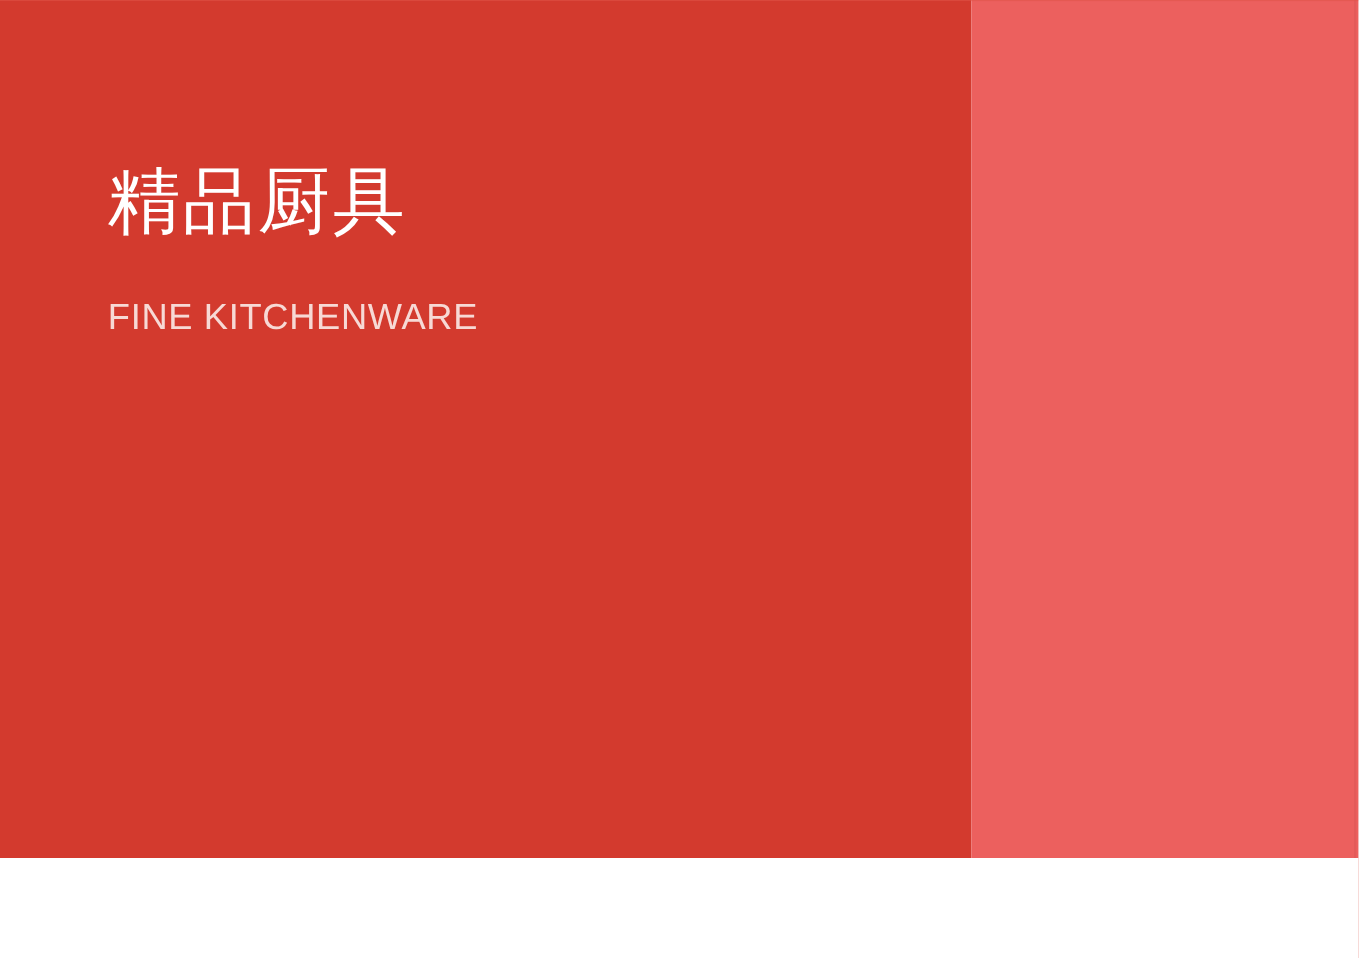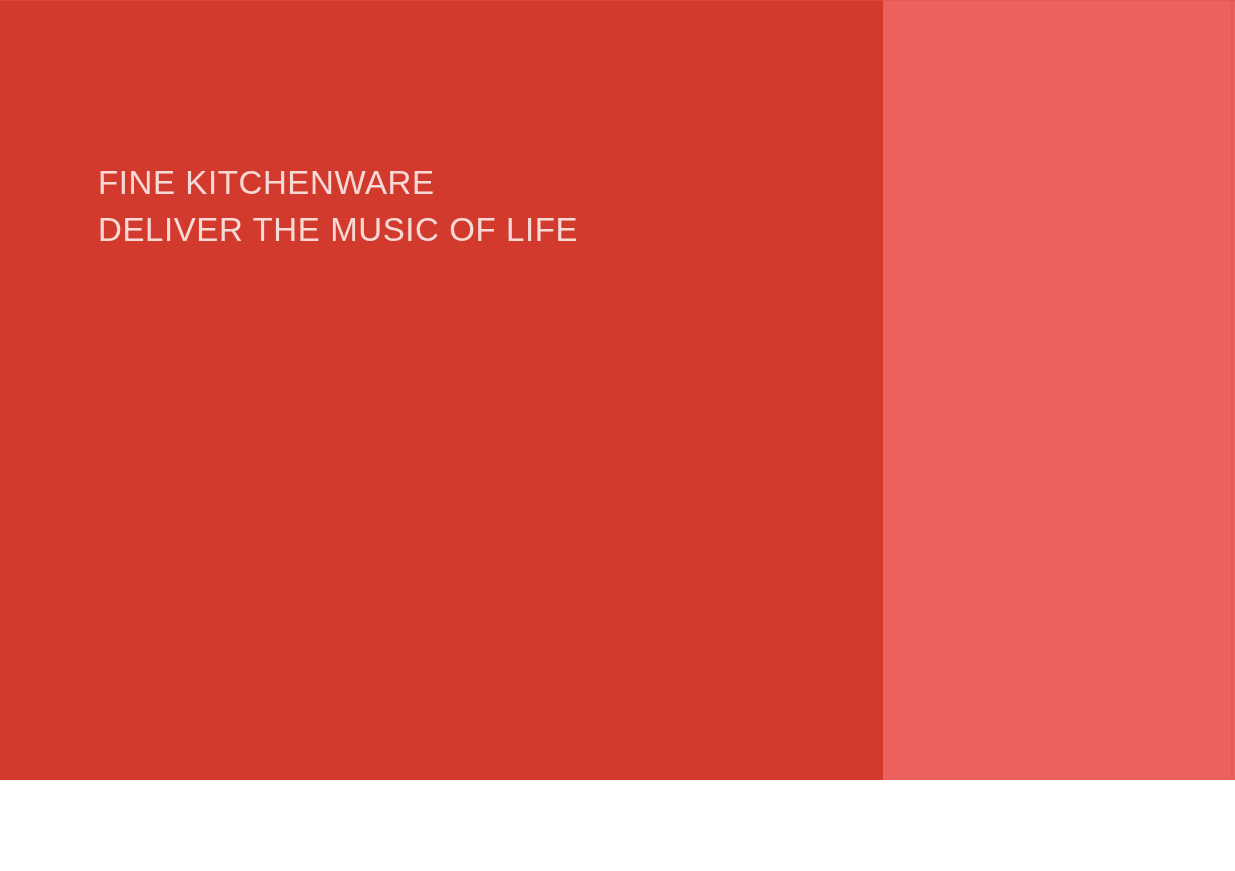--- a/index.html
+++ b/index.html
@@ -79,21 +79,21 @@
     letter-spacing: 2px;
     white-space: nowrap;
     font-family: "DejaVu Sans", "Liberation Sans", sans-serif;
   }
 
   .headline-line-2 {
     margin-top: -2px;
   }
 
   .subhead-group {
-    margin-top: 23px;
+    margin-top: 34px;
   }
 
   .subhead {
     margin: 0;
     color: #f7d9d5;
     font-weight: 300;
     font-size: 33px;
     line-height: 47px;
     letter-spacing: 0.6px;
     white-space: nowrap;
@@ -108,23 +108,23 @@
   <div class="panel-primary"></div>
 
   <div class="panel-secondary"></div>
 
   <div class="edge-hairline"></div>
 
   <div class="top-hairline"></div>
 
   <div class="copy-block">
 
+    <h1 class="headline">精品厨具</h1>
 
 
     <div class="subhead-group">
       <p class="subhead">FINE KITCHENWARE</p>
 
-      <p class="subhead">DELIVER THE MUSIC OF LIFE</p>
     </div>
 
   </div>
 
 </div>
 
 </body></html>

